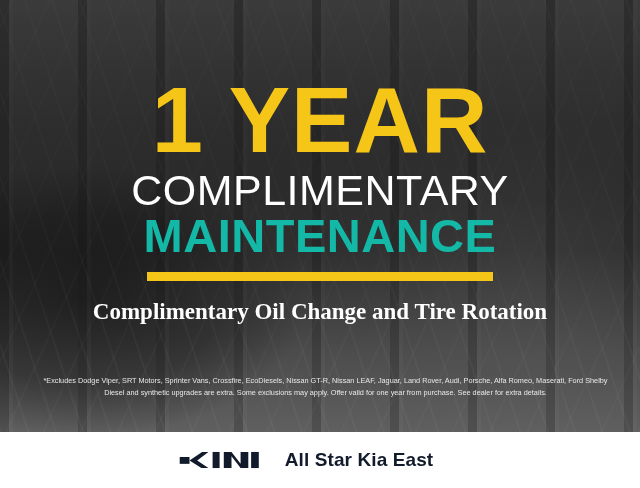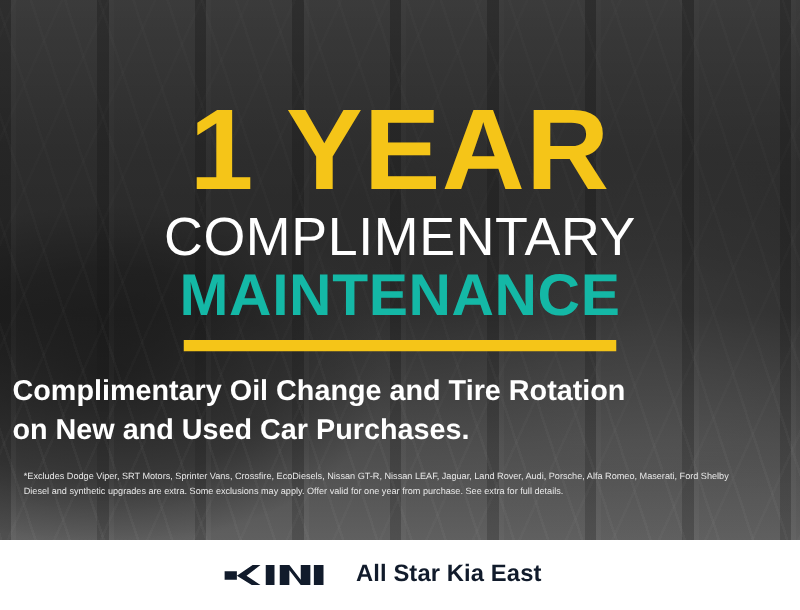--- a/index.html
+++ b/index.html
@@ -131,32 +131,35 @@
   }
 
   
   .subhead {
     margin-top: 16px;
     width: 620px;
     font-size: 23px;
     line-height: 1.32;
     font-weight: bold;
     color: #ffffff;
+    text-align: center;
+    font-family: Liberation Serif, serif;
   }
 
   
   .disclaimer {
     position: absolute;
     left: 11px;
     right: 0;
     top: 375px;
     padding: 0 8px;
     font-size: 7.3px;
     line-height: 1.62;
     color: #e8e8e8;
+    text-align: center;
   }
   .disclaimer p {
     margin: 0;
   }
 
   
   .footer {
     position: absolute;
     left: 0;
     top: 432px;
@@ -194,27 +197,26 @@
 
     <div class="hero-content">
       <div class="line-year">1 YEAR</div>
       <div class="line-complimentary">COMPLIMENTARY</div>
       <div class="line-maintenance">MAINTENANCE</div>
 
       <div class="divider"></div>
 
       <div class="subhead">
         <div>Complimentary Oil Change and Tire Rotation</div>
-        <div>on New and Used Car Purchases.</div>
       </div>
     </div>
 
     <div class="disclaimer">
       <p>*Excludes Dodge Viper, SRT Motors, Sprinter Vans, Crossfire, EcoDiesels, Nissan GT-R, Nissan LEAF, Jaguar, Land Rover, Audi, Porsche, Alfa Romeo, Maserati, Ford Shelby</p>
-      <p>Diesel and synthetic upgrades are extra. Some exclusions may apply. Offer valid for one year from purchase. See extra for full details.</p>
+      <p>Diesel and synthetic upgrades are extra. Some exclusions may apply. Offer valid for one year from purchase. See dealer for extra details.</p>
     </div>
   </div>
 
   <div class="footer">
     <svg class="kia-logo" viewBox="0 0 240 58" aria-hidden="true">
       <path fill="#111B2B" d="M2 20.5 L30 20.5 L30 40 L2 40 Z"></path>
       <path fill="#111B2B" d="M30 30.5 L66 6 L84 6 L52 30.5 L84 52 L64 52 Z"></path>
       <path fill="#111B2B" d="M96 6 L116 6 L116 52 L96 52 Z"></path>
       <path fill="#111B2B" d="M128 52 L150 52 L150 18 L176 52 L198 52 L198 6 L176 6 L176 40 L150 6 L128 6 Z"></path>
       <path fill="#111B2B" d="M206 6 L228 6 L228 52 L206 52 Z"></path>

